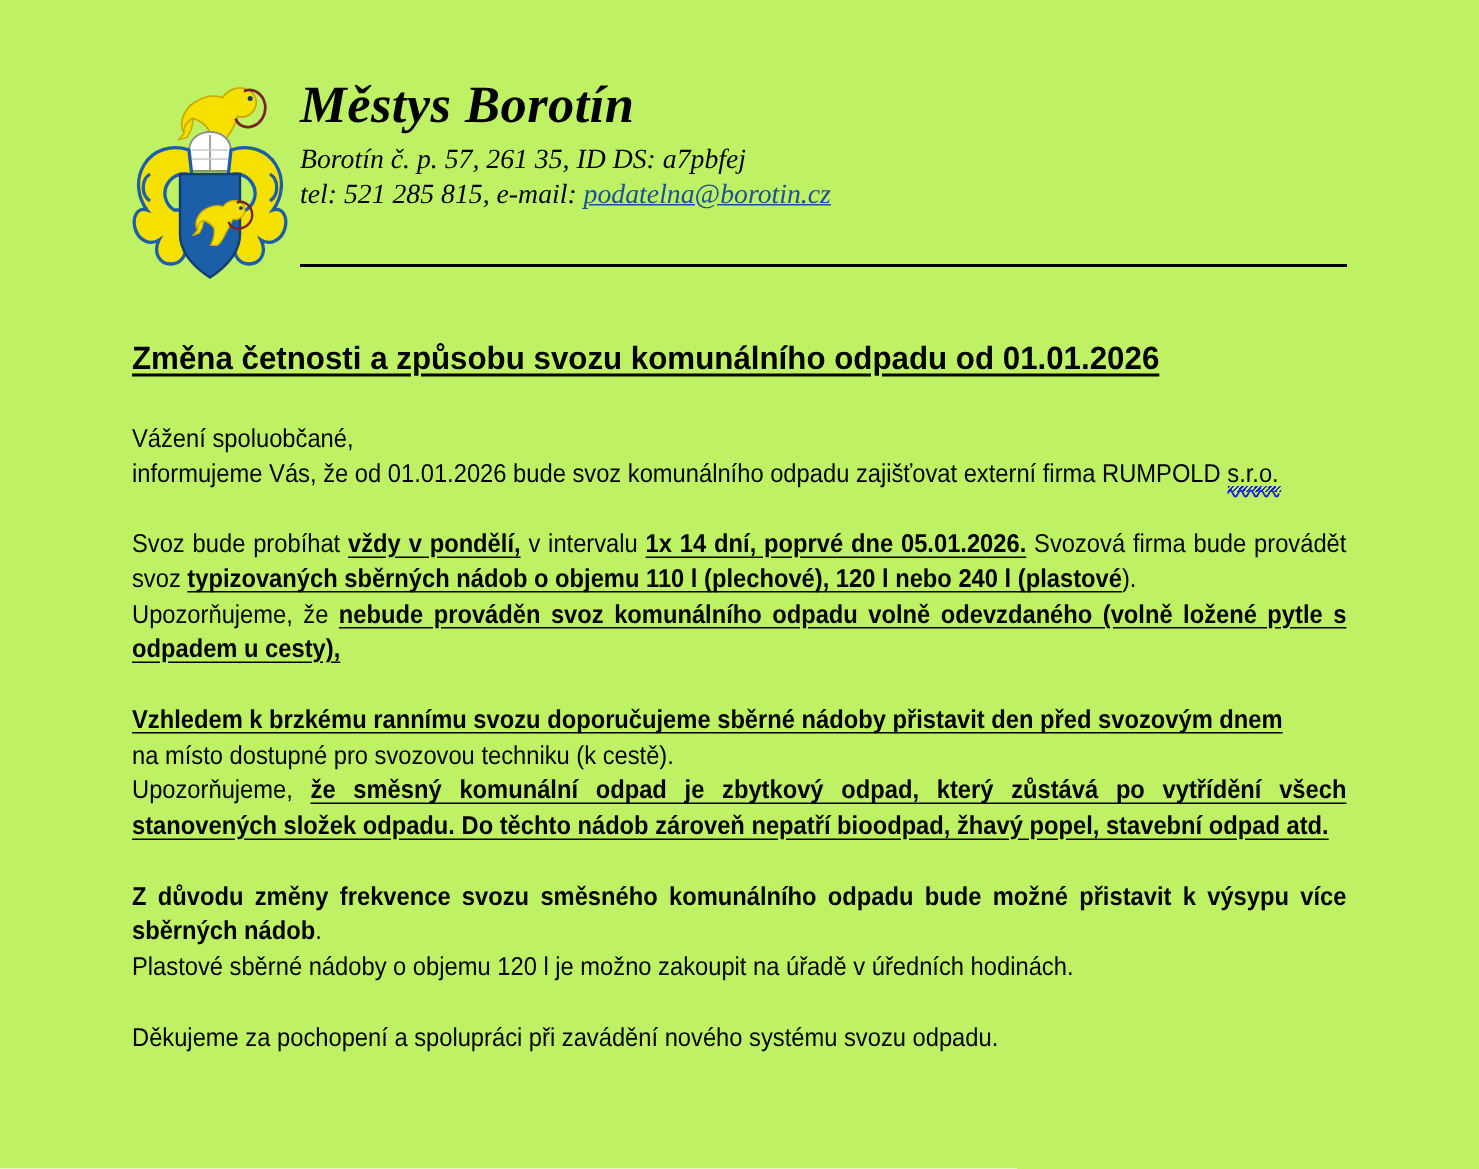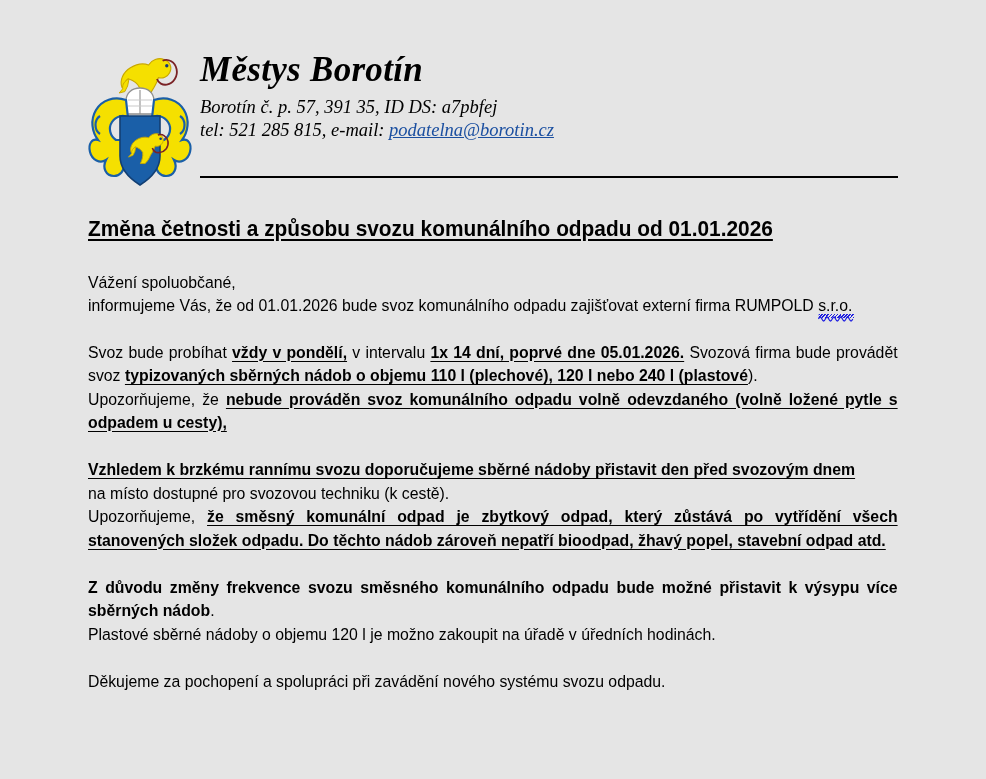--- a/index.html
+++ b/index.html
@@ -14,21 +14,21 @@
     overflow: hidden;
     font-family: "Liberation Sans", "DejaVu Sans", sans-serif;
     color: #000000;
     -webkit-font-smoothing: antialiased;
   }
 
   .page {
     position: relative;
     width: 986px;
     height: 779px;
-    background: #e5e5e5;
+    background: #bef264;
   }
 
   
   .letterhead {
     position: absolute;
     left: 0;
     top: 0;
     width: 986px;
     height: 200px;
   }
@@ -81,21 +81,21 @@
     top: 176px;
     width: 698px;
     height: 0;
     border-top: 2.6px solid #000000;
   }
 
   
   .content {
     position: absolute;
     left: 88px;
-    top: 216px;
+    top: 226px;
     width: 810px;
   }
 
   .doc-title {
     font-family: "Liberation Sans Narrow", "Liberation Sans", sans-serif;
     font-weight: 700;
     font-size: 21.5px;
     line-height: 27px;
     text-decoration: underline;
     text-underline-offset: 3px;
@@ -217,21 +217,21 @@
           <path d="M30 50 C24 52 20 58 21 64 L14 72 L24 68 L28 60 Z" fill="#f5e000" stroke="#c9a800" stroke-width="1.8"></path>
           <path d="M78 24 C88 20 98 28 100 38 C102 50 94 60 82 62 C74 63 68 58 66 52" fill="none" stroke="#7a2226" stroke-width="3.4"></path>
           <circle cx="84" cy="32" r="2.8" fill="#15387a"></circle>
         </g>
       </svg>
     </div>
 
     <div class="org-block">
       <div class="org-name">Městys Borotín</div>
 
-      <div class="org-line first">Borotín č. p. 57, 391 35, ID DS: a7pbfej</div>
+      <div class="org-line first">Borotín č. p. 57, 261 35, ID DS: a7pbfej</div>
 
       <div class="org-line">
         <span id="contact-prefix">tel: 521 285 815, e-mail: </span><a class="email-link" href="#">podatelna@borotin.cz</a>
       </div>
 
     </div>
 
     <div class="head-rule"></div>
   </header>
 

